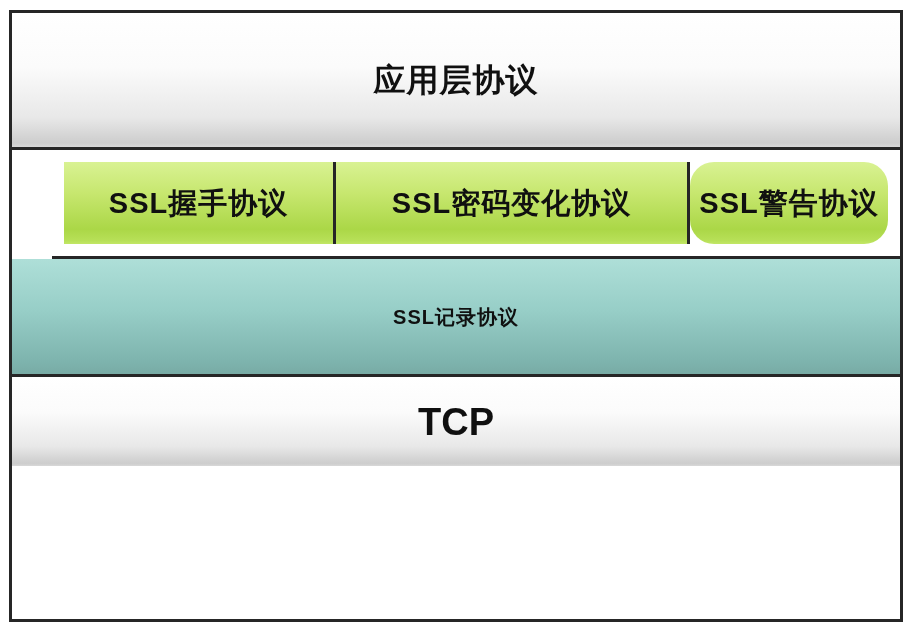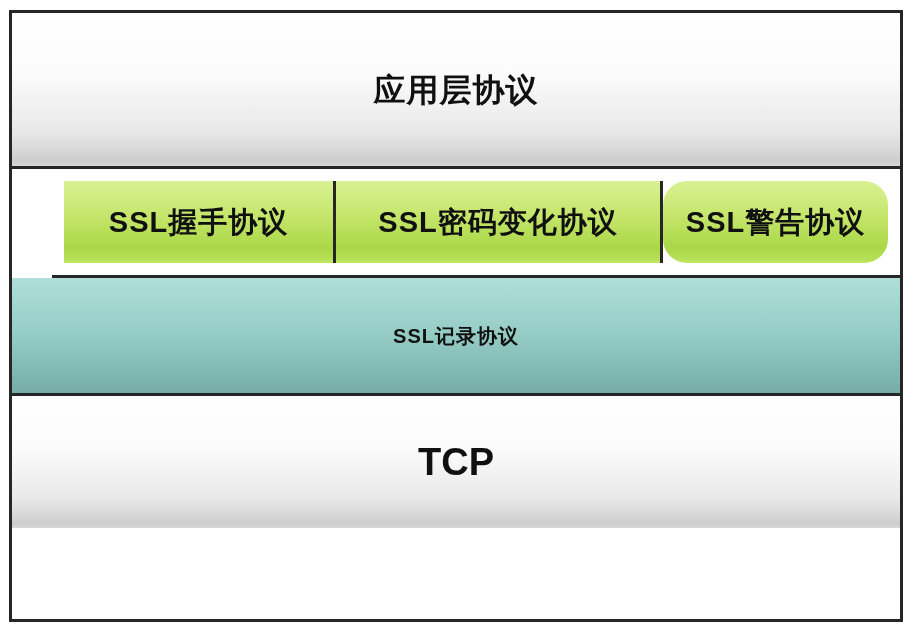--- a/index.html
+++ b/index.html
@@ -54,21 +54,21 @@
   
   .row-gray {
     background: linear-gradient(180deg,
       var(--gray-top, #ffffff) 0%,
       #fbfbfb 40%,
       #e8e8e8 78%,
       var(--gray-bottom, #cdcdcd) 97%,
       #d8d8d8 100%);
   }
 
-  .row-application { height: 156px; }
+  .row-application { height: 137px; }
   .row-application .label { font-size: 32px; }
 
   
   .row-ssl-upper {
     height: 109px;
     padding: 12px;
     display: flex;
     align-items: stretch;
     justify-content: flex-end;
     margin-left: 40px;
@@ -82,35 +82,35 @@
     background: linear-gradient(180deg,
       var(--green-top, #d9f293) 0%,
       #c7e76f 38%,
       var(--green-bottom, #abd747) 82%,
       #b7e058 96%,
       #c2e766 100%);
   }
   .cell-green:last-child { border-right: none; border-radius: 24px; }
   .cell-green .label { font-size: 29px; }
   .cell-handshake { width: 272px; }
-  .cell-changecipher { width: 327px; }
+  .cell-changecipher { width: 354px; }
   .cell-alert { flex: 1; }
 
   
   .row-record {
     height: 118px;
     background: linear-gradient(180deg,
       var(--teal-top, #aedfd8) 0%,
       #97cec7 45%,
       var(--teal-bottom, #7db3ad) 90%,
       #78aba5 100%);
   }
   .row-record .label { font-size: 20px; }
 
-  .row-tcp { height: 132px; }
+  .row-tcp { height: 89px; }
   .row-ip  { height: 121px; }
   .row-tcp .label, .row-ip .label { font-size: 38px; letter-spacing: 0px; }
 </style>
 </head>
 <body>
 
 <div class="stage">
   <div class="diagram">
 
     <div class="row row-gray row-application">

